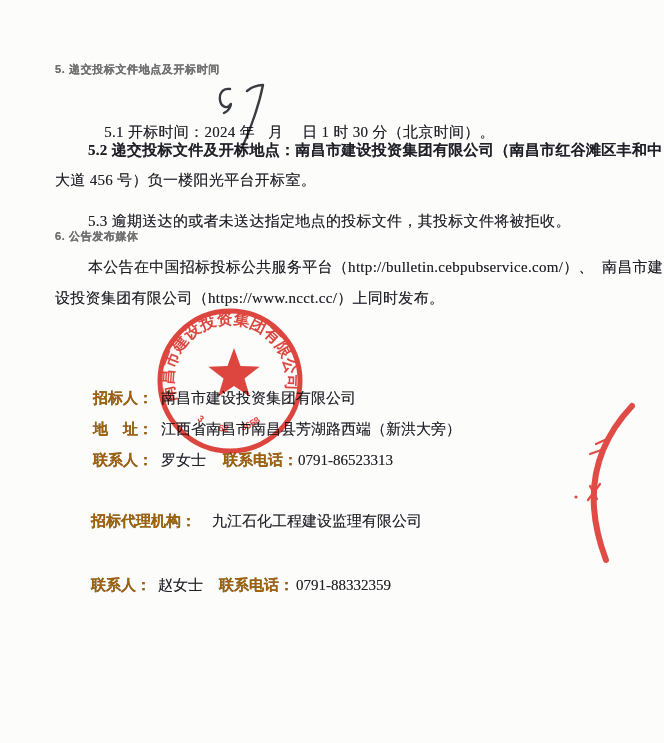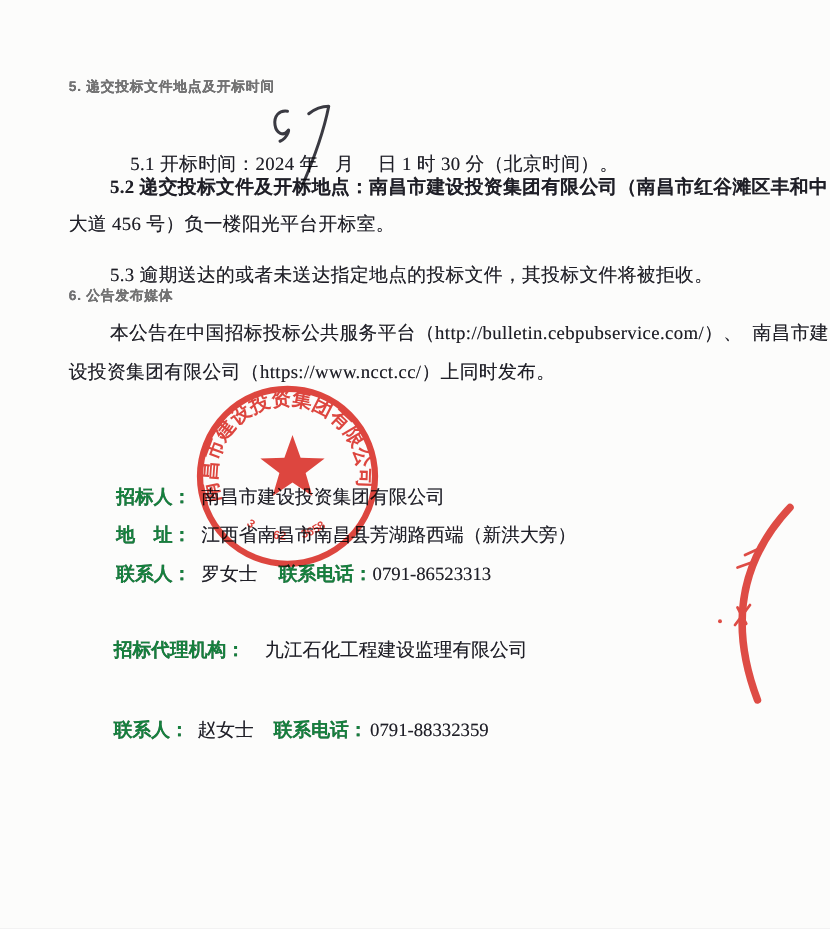--- a/index.html
+++ b/index.html
@@ -14,21 +14,21 @@
   }
   .heading{
     position:absolute;white-space:pre;
     font-family:"Liberation Sans",sans-serif;font-weight:700;
     font-size:11px;color:#737373;letter-spacing:.6px;
     text-shadow:0 0 .5px rgba(15,15,25,.7);
   }
   .row{position:absolute;white-space:pre;font-size:15px;line-height:1.25;}
   .lbl{
     font-family:"Liberation Sans",sans-serif;font-weight:700;font-size:15px;
-    color:#15803d;text-shadow:0 0 .4px rgba(15,15,25,.6);
+    color:#a16207;text-shadow:0 0 .4px rgba(15,15,25,.6);
   }
   .val{font-size:15px;text-shadow:0 0 .5px rgba(25,25,35,.5);}
   .gap-s{display:inline-block;width:13px;}
   .gap-m{display:inline-block;width:19px;}
   .seal{position:absolute;mix-blend-mode:multiply;}
   .hand{position:absolute;mix-blend-mode:multiply;}
 </style>
 </head>
 <body>
 

